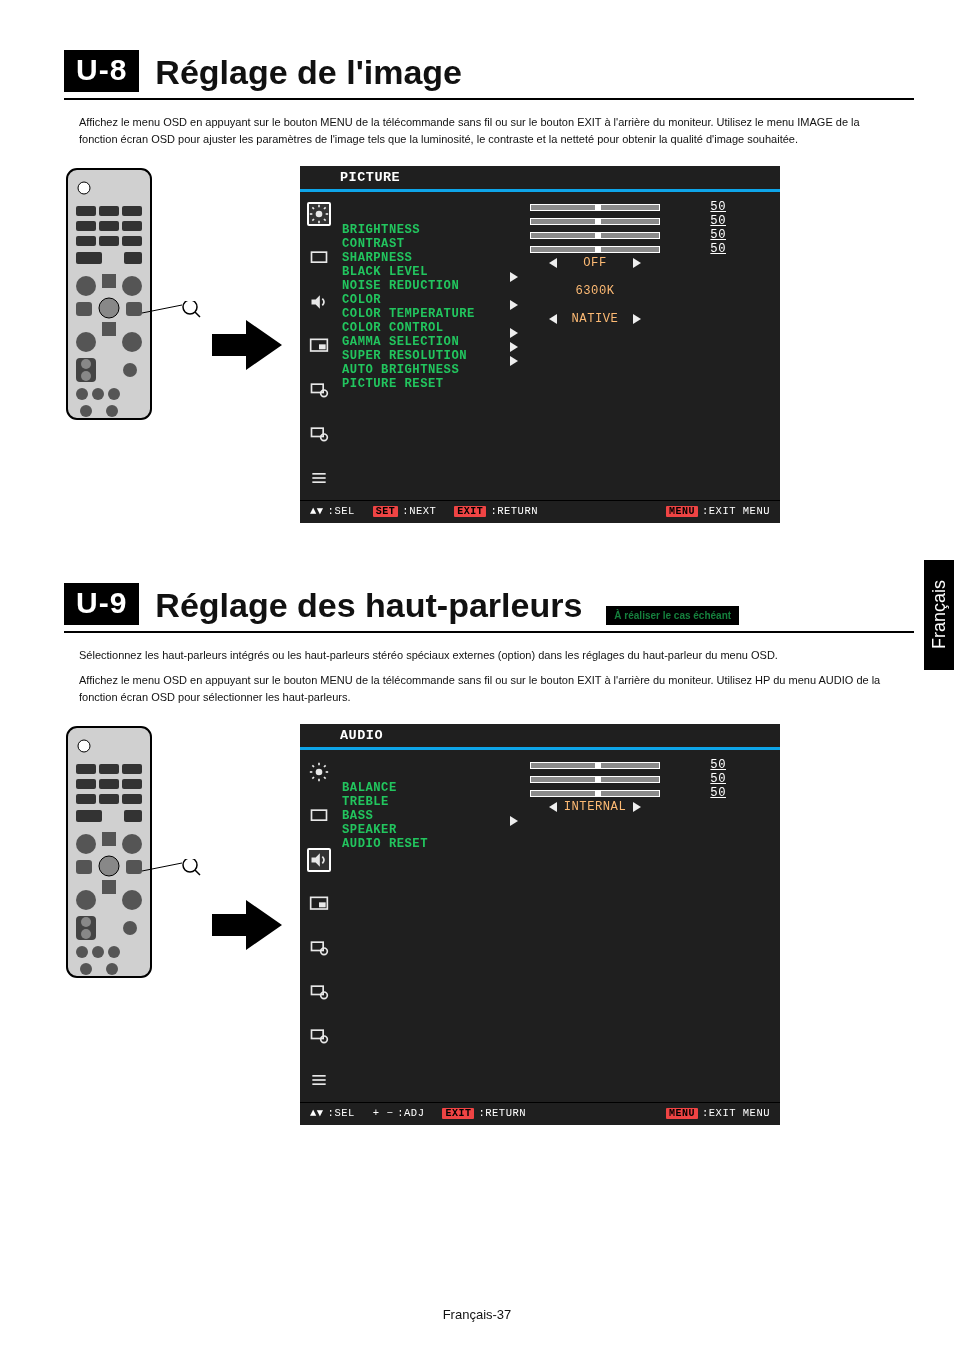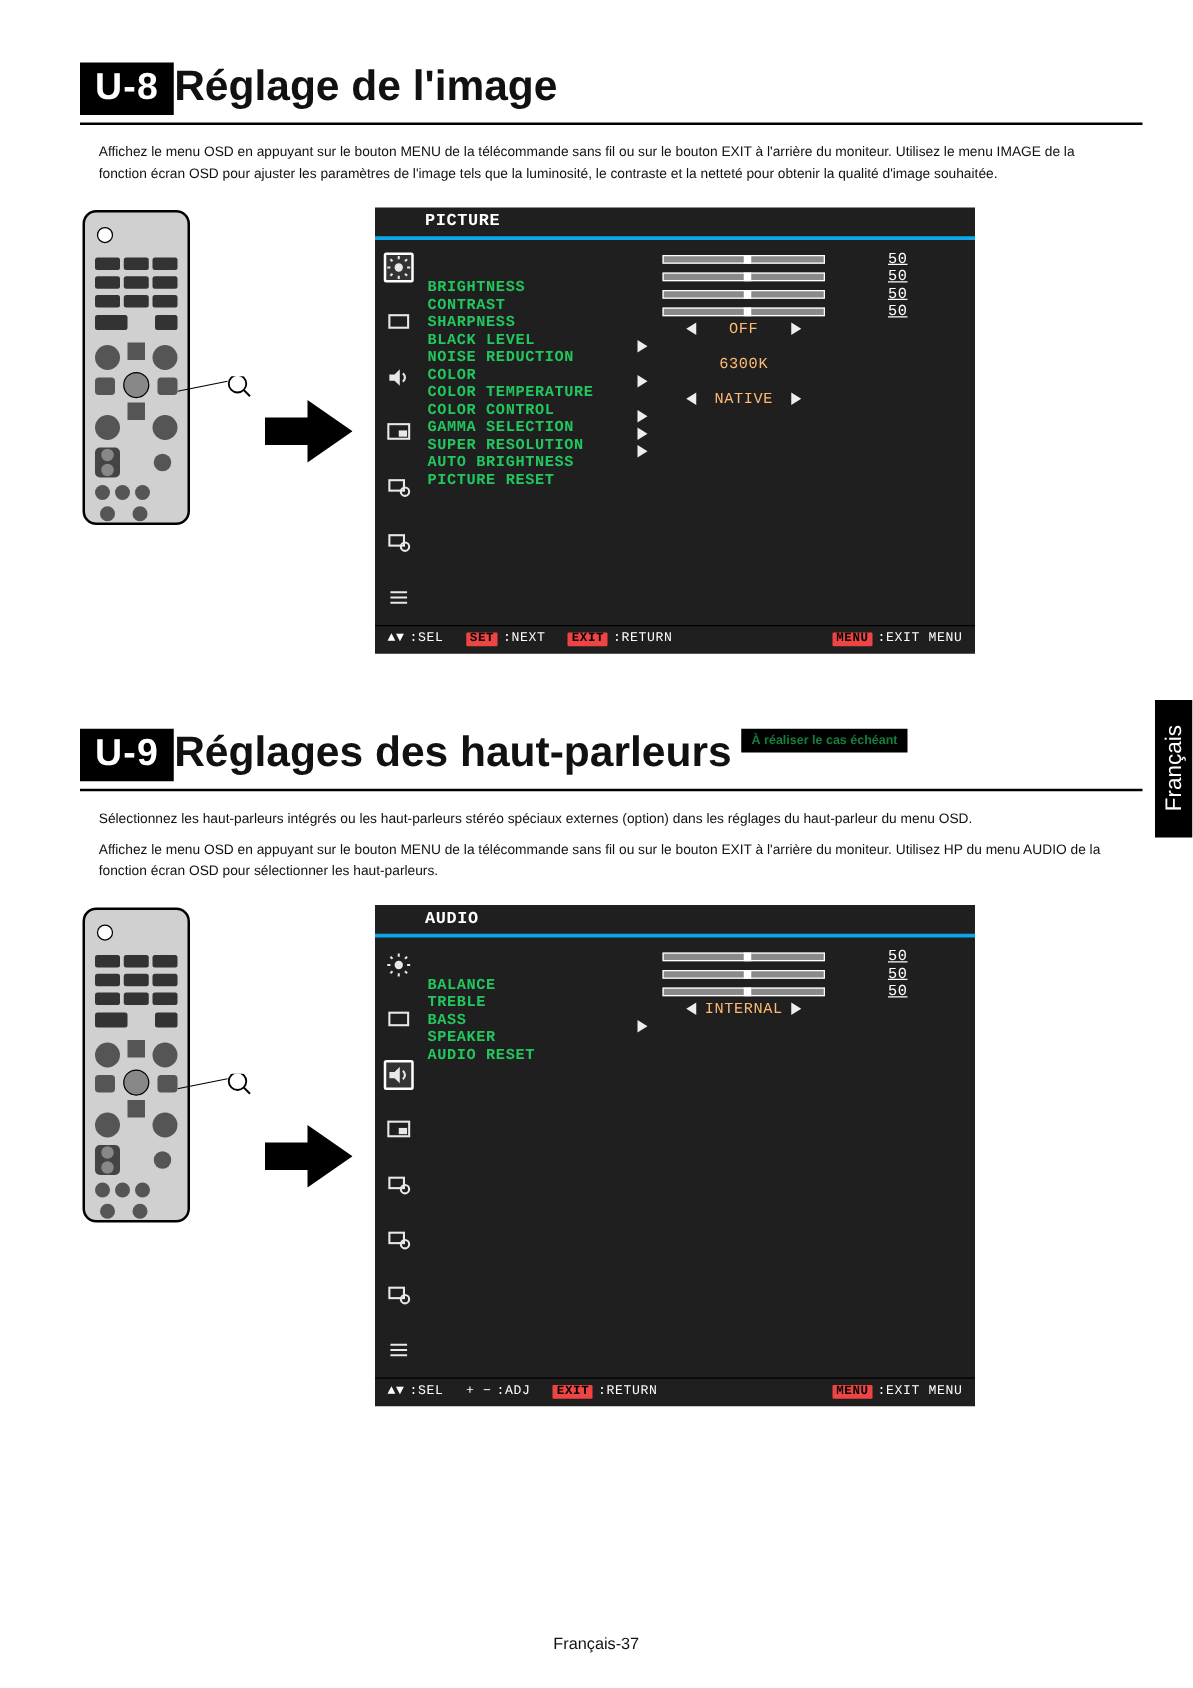--- a/index.html
+++ b/index.html
@@ -6,21 +6,21 @@
   html,body { margin:0; padding:0; background:#fff; color:#111;
               font-family: Arial, Helvetica, sans-serif; }
   .page { width:954px; height:1350px; margin:0 auto; position:relative;
           padding:50px 40px 30px 64px; }
   .lang-tab { position:absolute; right:0; top:560px; width:30px; height:110px;
               background:#000; color:#fff; display:flex; align-items:center;
               justify-content:center; }
   .lang-tab span { writing-mode:vertical-rl; transform:rotate(180deg);
                    font-size:18px; }
   .hrule { border:0; border-top:2px solid #000; margin:6px 0 14px 0; }
-  .sec-head { display:flex; align-items:flex-start; }
+  .sec-head { display:flex; align-items:flex-end; gap:16px; }
   .sec-badge { background:#000; color:#fff; font-weight:bold; font-size:30px;
                padding:3px 12px 5px; letter-spacing:1px; }
   .sec-title { font-weight:bold; font-size:34px; }
   .note-pill { background:#000; color:#15803d; font-size:10px; font-weight:bold;
                padding:4px 8px; margin-left:8px; }
   .bodytext { font-size:11px; line-height:1.55; margin:8px 15px 18px; }
   .figrow { display:flex; align-items:flex-start; gap:18px; margin:6px 0 60px; }
   .remote-wrap { position:relative; width:130px; }
   .callout { position:absolute; left:78px; top:135px; }
   .arrow-big { width:70px; align-self:center; }
@@ -296,21 +296,21 @@
         <span class="grp">
             <span class="k">MENU</span>
             <span class="txt">:EXIT MENU</span>
           </span>
       </div>
     </div>
   </div>
 
   <div class="sec-head">
     <span class="sec-badge">U-9</span>
-    <span class="sec-title">Réglages des haut-parleurs</span>
+    <span class="sec-title">Réglage des haut-parleurs</span>
     <span class="note-pill">À réaliser le cas échéant</span>
   </div>
   <hr class="hrule">
   <p class="bodytext">Sélectionnez les haut-parleurs intégrés ou les haut-parleurs stéréo spéciaux externes (option) dans les réglages du haut-parleur du menu OSD.</p>
   <p class="bodytext" style="margin-top:-10px">Affichez le menu OSD en appuyant sur le bouton MENU de la télécommande sans fil ou sur le bouton EXIT à l'arrière du moniteur. Utilisez HP du menu AUDIO de la fonction écran OSD pour sélectionner les haut-parleurs.</p>
 
   <div class="figrow">
     <div class="remote-wrap">
       <svg class="remote" width="90" height="260" viewBox="0 0 90 260">
         <rect x="3" y="3" width="84" height="250" rx="10" fill="#d0d0d0" stroke="#000" stroke-width="2"></rect>

